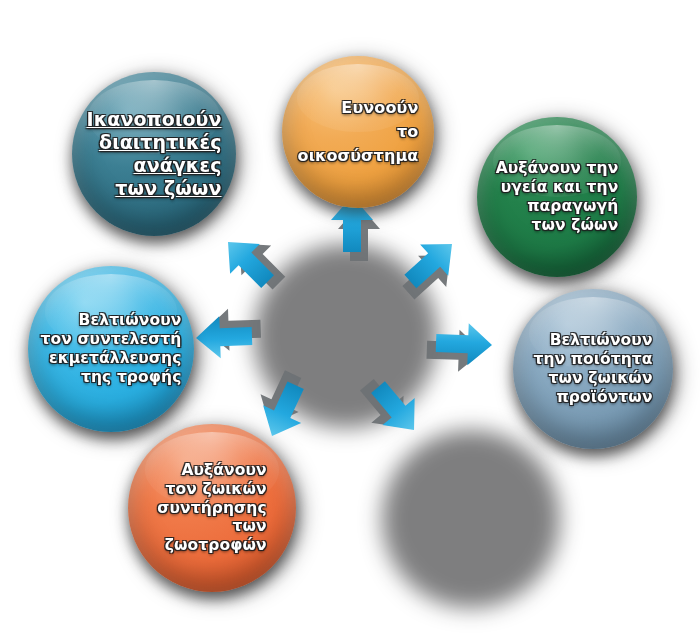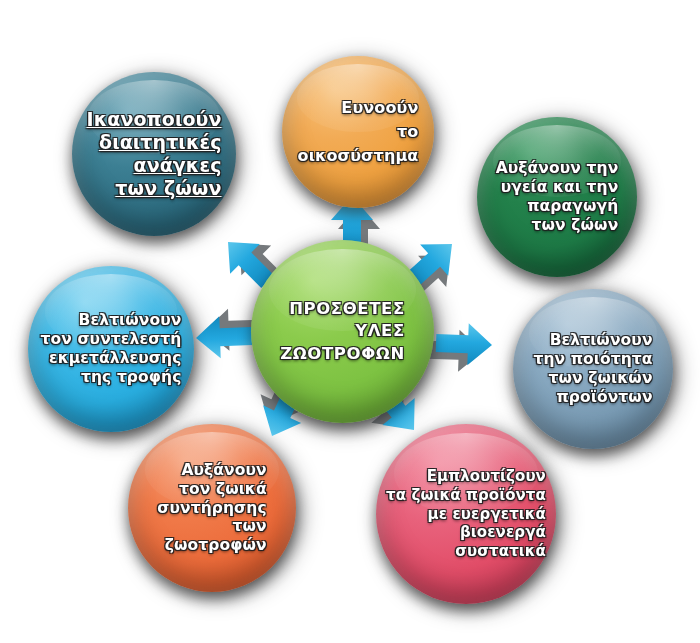--- a/index.html
+++ b/index.html
@@ -168,46 +168,32 @@
   </div>
 
   <div class="bubble" id="c-right" style="left:513px;top:289px;width:160px;height:160px;
               background:radial-gradient(circle at 34% 22%, #A9C3D6 0%, #8AAAC2 32%, #7A9CB5 60%, #577A94 100%);">
     <span class="label">Βελτιώνουν
 την ποιότητα
 των ζωικών
 προϊόντων</span>
   </div>
 
-  <div class="bubble" id="c-bottomright" style="left:376px;top:424px;width:180px;height:180px;
-              background:radial-gradient(circle at 34% 22%, #F2859A 0%, #E8627C 32%, #E24D68 60%, #BD2F4C 100%);">
-    <span class="label">Εμπλουτίζουν
-τα ζωικά προϊόντα
-με ευεργετικά
-βιοενεργά
-συστατικά</span>
-  </div>
 
   <div class="bubble" id="c-bottomleft" style="left:128px;top:424px;width:168px;height:168px;
               background:radial-gradient(circle at 34% 22%, #F59C74 0%, #F07A49 32%, #EC6B3A 60%, #C84A1E 100%);">
     <span class="label">Αυξάνουν
-τον ζωικά
+τον ζωικών
 συντήρησης
 των
 ζωοτροφών</span>
   </div>
 
   <div class="bubble" id="c-left" style="left:28px;top:266px;width:166px;height:166px;
               background:radial-gradient(circle at 34% 22%, #79D2F0 0%, #3CB8E6 32%, #29AEE0 60%, #0E80B5 100%);">
     <span class="label">Βελτιώνουν
 τον συντελεστή
 εκμετάλλευσης
 της τροφής</span>
   </div>
 
-  <div class="bubble" id="c-center" style="left:251px;top:240px;width:183px;height:183px;z-index:7;
-              background:radial-gradient(circle at 34% 22%, #A8DC6E 0%, #8BCB4C 32%, #7DC242 60%, #5B9A29 100%);">
-    <span class="label">ΠΡΟΣΘΕΤΕΣ
-ΥΛΕΣ
-ΖΩΟΤΡΟΦΩΝ</span>
-  </div>
 
 </div>
 
 </body></html>

